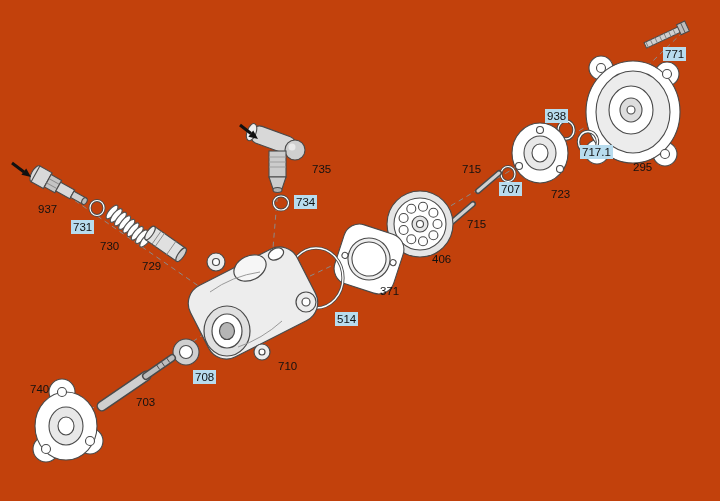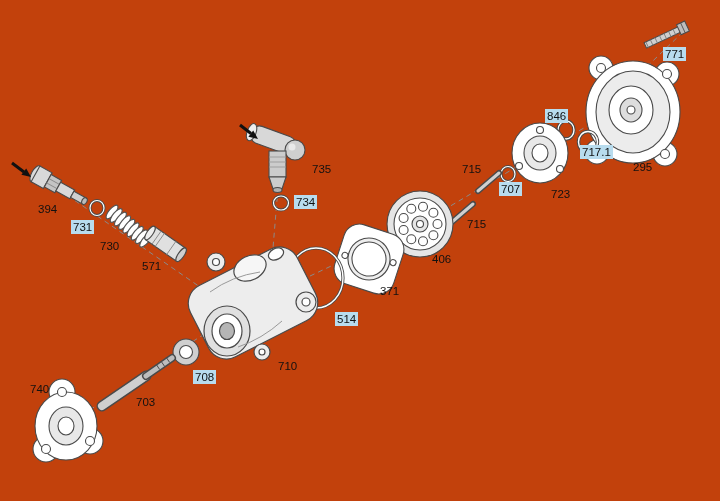--- a/index.html
+++ b/index.html
@@ -237,33 +237,33 @@
       <polygon points="31,177 21.4,174.8 26.2,168.4" fill="#111111"></polygon>
     </g>
     <g>
       <line x1="240" y1="125" x2="251" y2="133.5" stroke="#111111" stroke-width="3"></line>
       <polygon points="258,139 248.4,136.8 253.2,130.4" fill="#111111"></polygon>
     </g>
   </svg>
 
   <span class="callout hl" style="left:663px;top:47px">771</span>
   <span class="callout" style="left:631px;top:160px">295</span>
-  <span class="callout hl" style="left:545px;top:109px">846</span>
+  <span class="callout hl" style="left:545px;top:109px">938</span>
   <span class="callout hl" style="left:580px;top:145px">717.1</span>
   <span class="callout" style="left:549px;top:187px">723</span>
   <span class="callout hl" style="left:499px;top:182px">707</span>
   <span class="callout" style="left:460px;top:162px">715</span>
   <span class="callout" style="left:465px;top:217px">715</span>
   <span class="callout" style="left:430px;top:252px">406</span>
   <span class="callout" style="left:378px;top:284px">371</span>
   <span class="callout hl" style="left:335px;top:312px">514</span>
   <span class="callout hl" style="left:294px;top:195px">734</span>
   <span class="callout" style="left:310px;top:162px">735</span>
   <span class="callout" style="left:276px;top:359px">710</span>
   <span class="callout hl" style="left:193px;top:370px">708</span>
   <span class="callout" style="left:134px;top:395px">703</span>
   <span class="callout" style="left:28px;top:382px">740</span>
-  <span class="callout" style="left:36px;top:202px">394</span>
+  <span class="callout" style="left:36px;top:202px">937</span>
   <span class="callout hl" style="left:71px;top:220px">731</span>
   <span class="callout" style="left:98px;top:239px">730</span>
-  <span class="callout" style="left:140px;top:259px">571</span>
+  <span class="callout" style="left:140px;top:259px">729</span>
 
 </div>
 
 </body></html>

